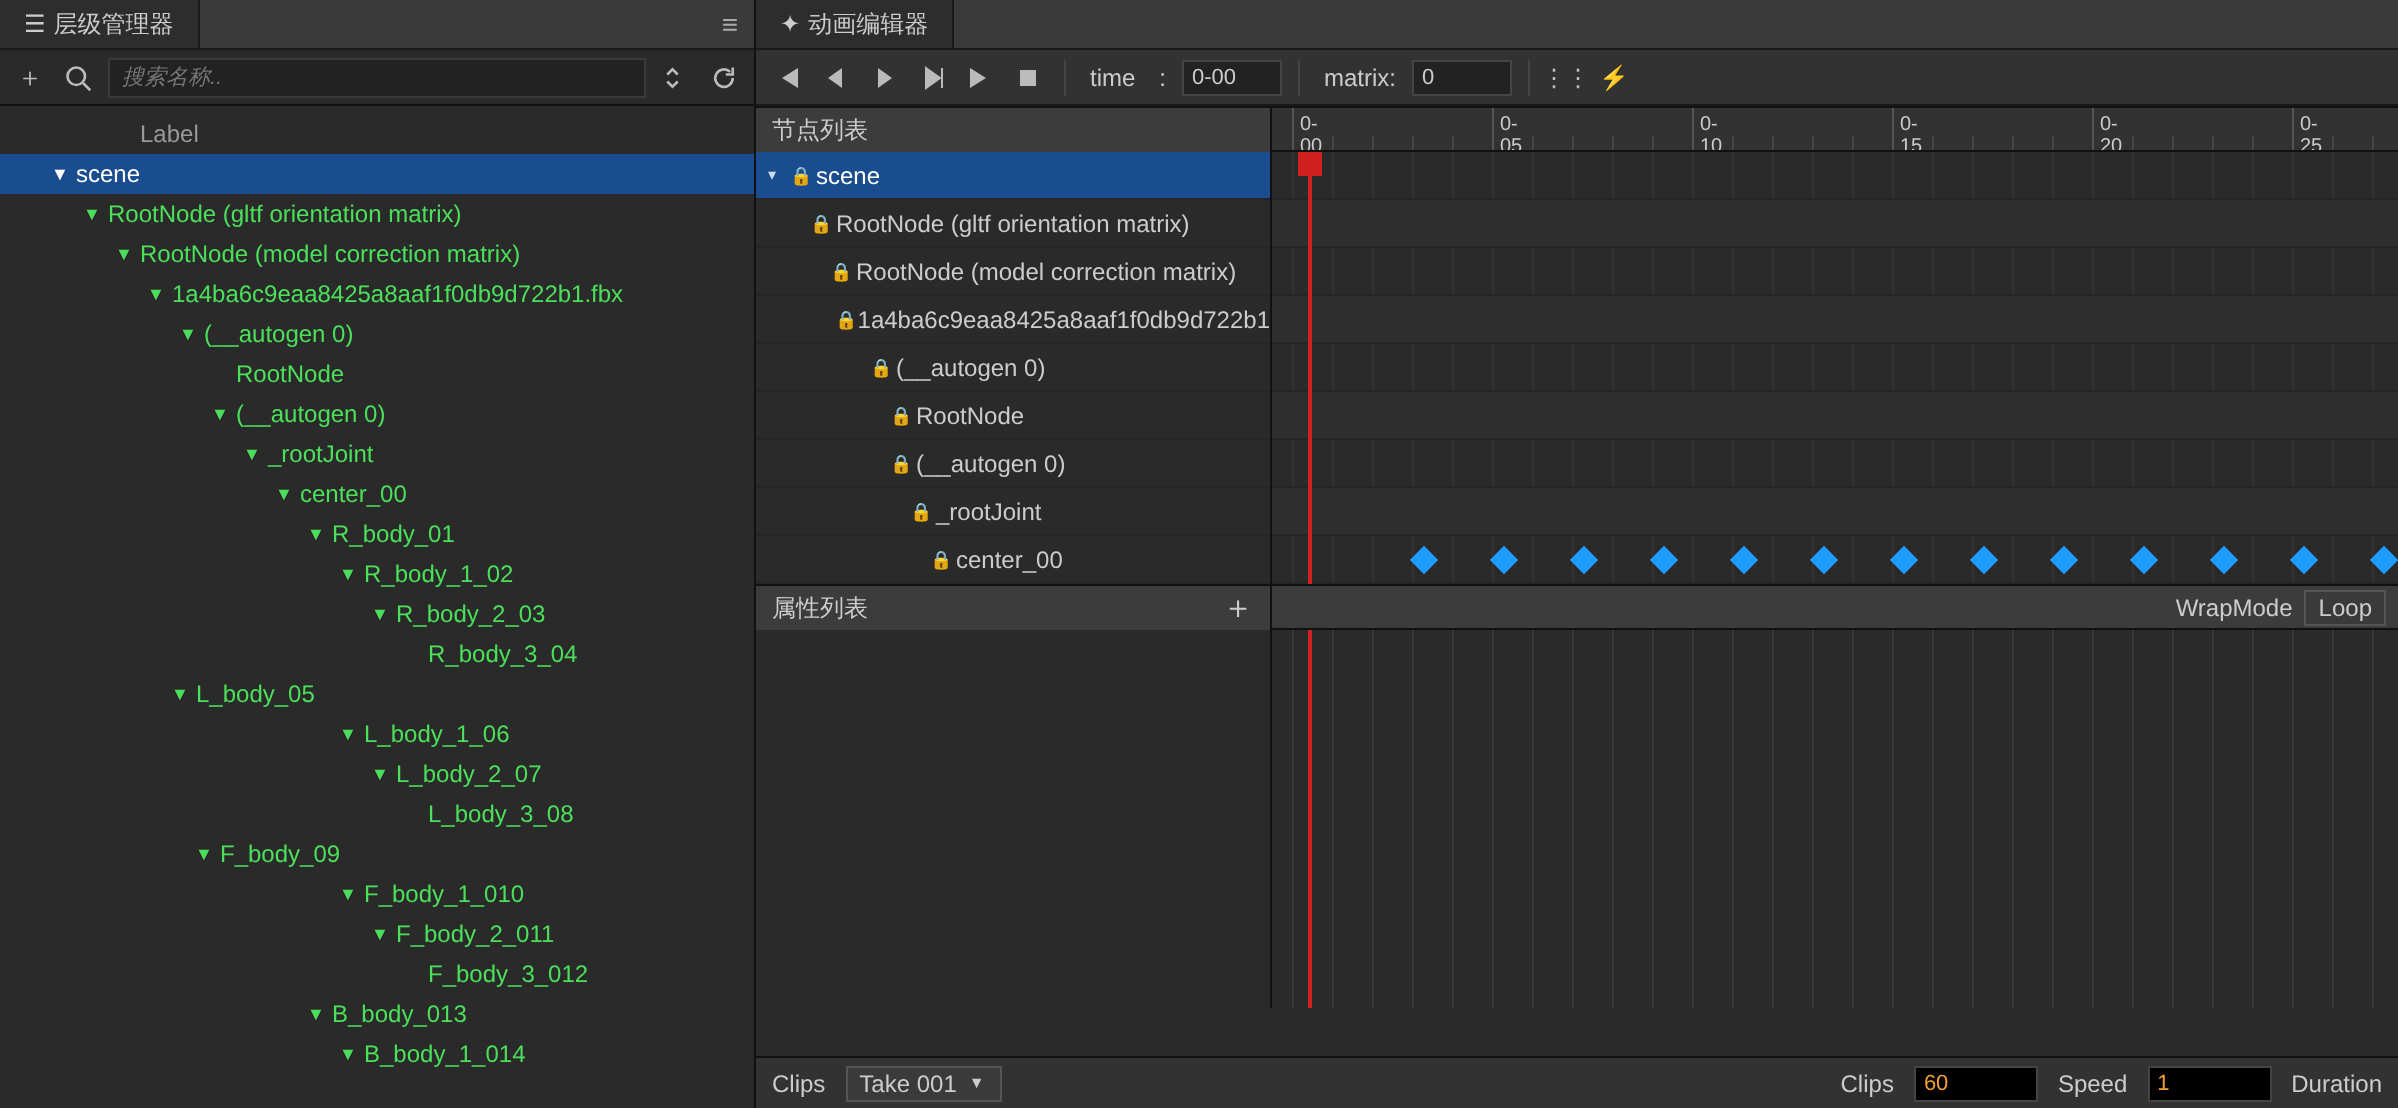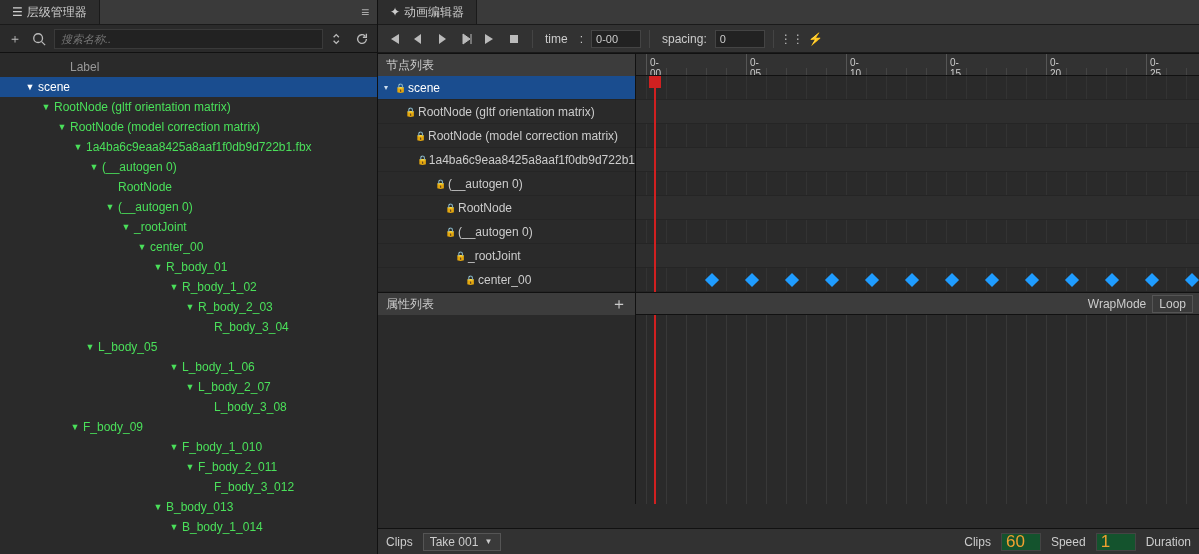--- a/index.html
+++ b/index.html
@@ -66,21 +66,21 @@
   .prop-left { width:258px; display:flex; flex-direction:column; border-right:1px solid #111; }
   .prop-tracks { flex:1; position:relative; background:#2a2a2a; overflow:hidden; }
   .prop-tracks .grid-line { background:#383838; }
   .rightbar { position:absolute; right:6px; top:2px; display:flex; gap:6px; align-items:center; color:#ccc; font-size:11px; }
   .loop-btn { height:18px; background:#3a3a3a; border:1px solid #555; padding:0 6px; display:inline-flex; align-items:center; color:#ccc; cursor:pointer; }
   
   .prop-header-row { height:22px; background:#3c3c3c; position:relative; border-bottom:1px solid #111; }
   
   .bottom-bar { height:26px; background:#323232; display:flex; align-items:center; padding:0 8px; gap:10px; border-top:1px solid #111; color:#ccc;margin-top:24px; }
   .clip-select { height:18px; background:#3a3a3a; border:1px solid #555; padding:0 8px 0 6px; display:inline-flex; align-items:center; gap:6px; cursor:pointer; }
-  .num-input { width:40px; height:18px; background:#14532d; border:1px solid #444; color:#f0a030; padding:0 4px; text-align:left; font-size:17px; }
+  .num-input { width:62px; height:18px; background:#000000; border:1px solid #444; color:#f0a030; padding:0 4px; text-align:left; font-size:11px; }
   .bottom-bar .flex { flex:1; }
 </style>
 </head>
 <body>
 
 <div class="left">
   <div class="panel-tab">
     <div class="tab">
       <span>☰</span>
       <span>层级管理器</span>
@@ -174,21 +174,21 @@
         <span class="label">L_body_1_06</span>
       </div>
       <div class="tree-row green" style="padding-left: 184px;">
         <span class="caret expanded"></span>
         <span class="label">L_body_2_07</span>
       </div>
       <div class="tree-row green" style="padding-left: 200px;">
         <span class="caret none"></span>
         <span class="label">L_body_3_08</span>
       </div>
-      <div class="tree-row green" style="padding-left: 69px;">
+      <div class="tree-row green" style="padding-left: 96px;">
         <span class="caret expanded"></span>
         <span class="label">F_body_09</span>
       </div>
       <div class="tree-row green" style="padding-left: 168px;">
         <span class="caret expanded"></span>
         <span class="label">F_body_1_010</span>
       </div>
       <div class="tree-row green" style="padding-left: 184px;">
         <span class="caret expanded"></span>
         <span class="label">F_body_2_011</span>
@@ -245,21 +245,21 @@
     <div class="anim-btn">
         <svg viewBox="0 0 12 12">
           <rect x="2" y="2" width="8" height="8"></rect>
         </svg>
       </div>
     <div class="divider"></div>
     <span class="lbl">time</span>
     <span class="lbl">:</span>
     <input class="anim-input" value="0-00" style="">
     <div class="divider"></div>
-    <span class="lbl">spacing:</span>
+    <span class="lbl">matrix:</span>
     <input class="anim-input" value="0" style="">
     <div class="divider"></div>
     <div class="anim-btn">⋮⋮</div>
     <div class="anim-btn">⚡</div>
   </div>
 
   <div class="anim-body">
     <div style="display:flex;flex-direction:column;flex:1;">
 
       <div style="display:flex;flex:0 0 auto;">

